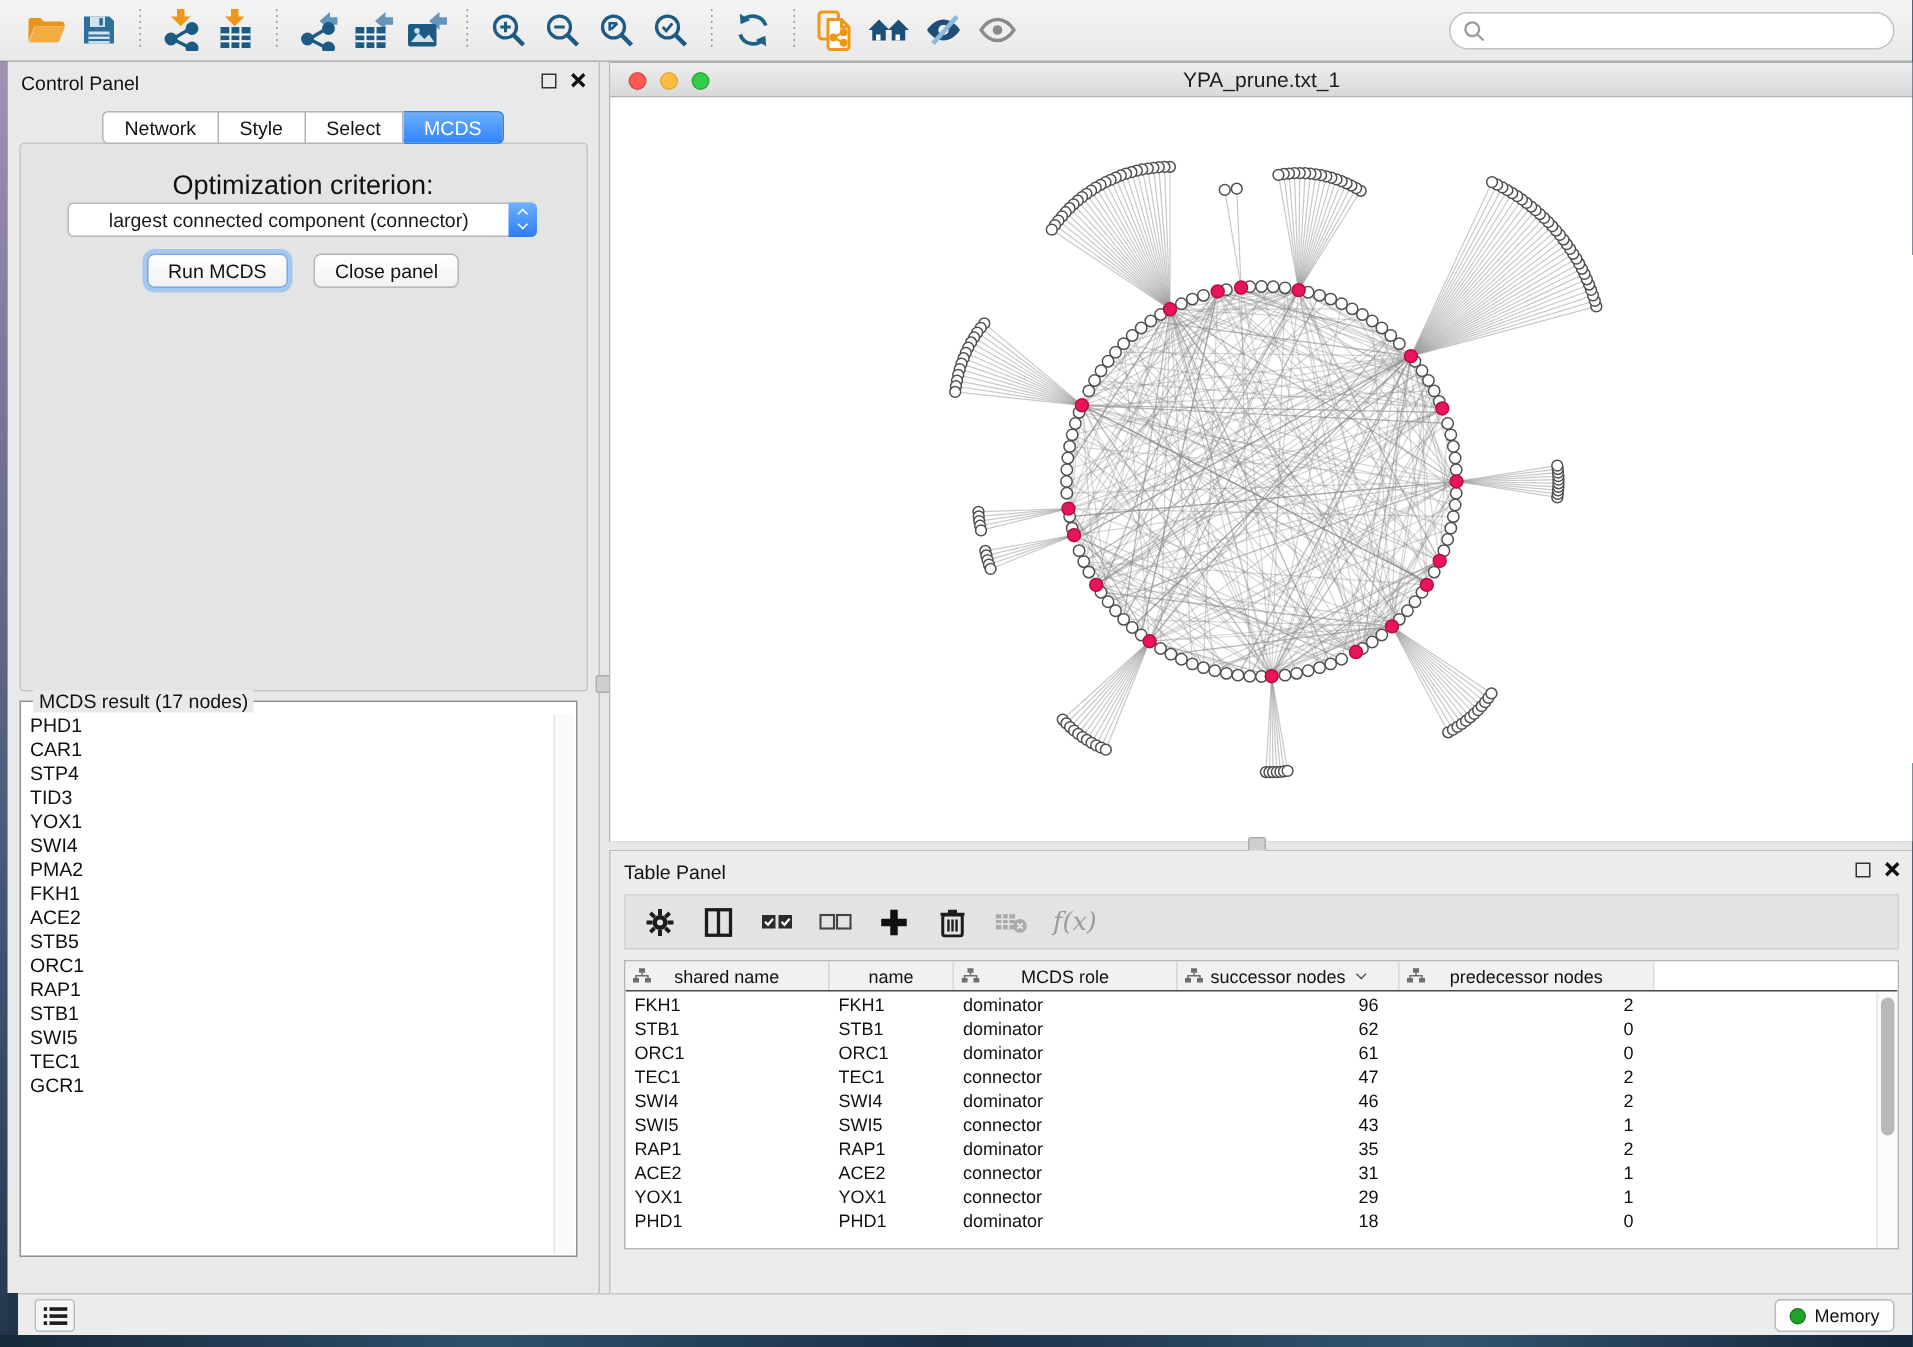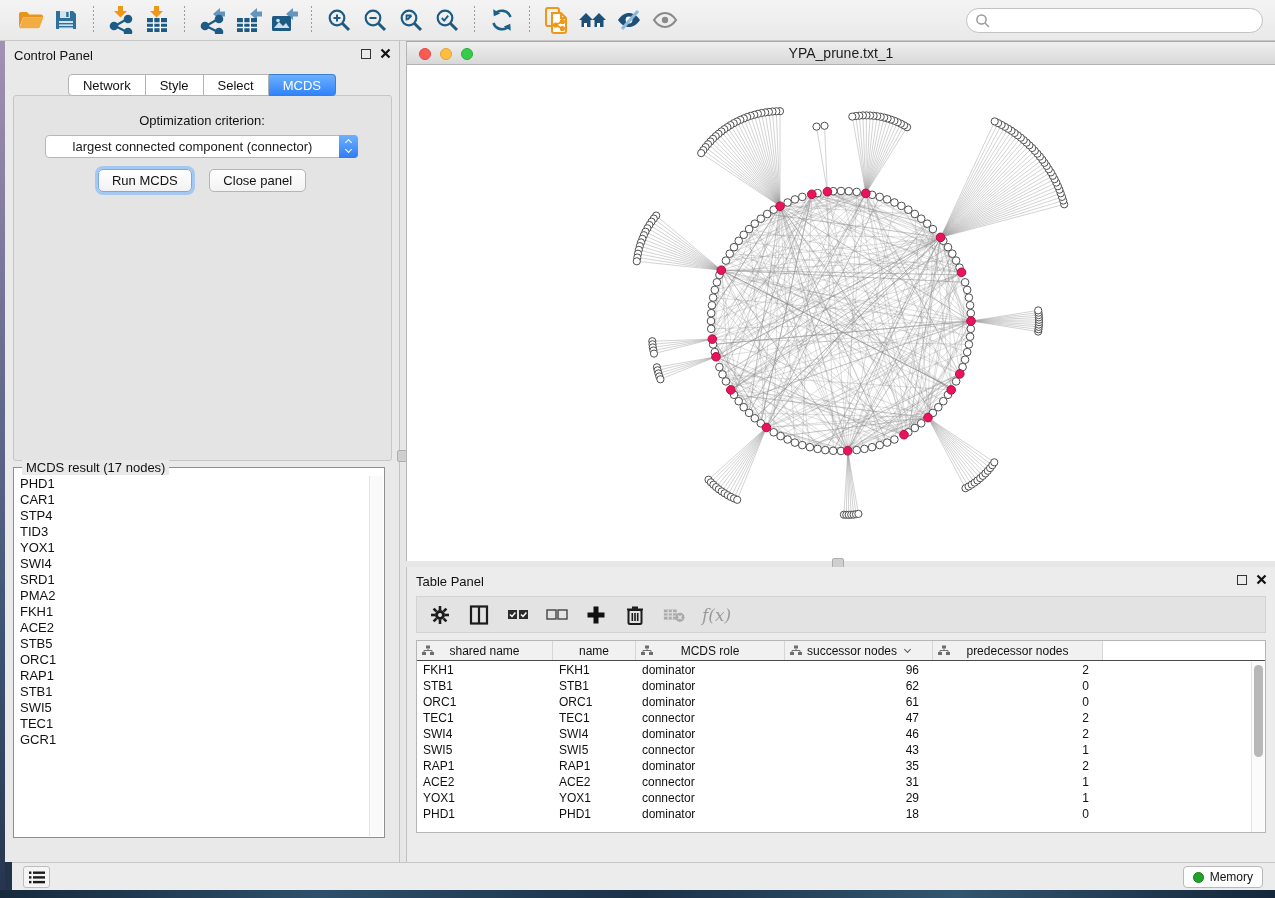--- a/index.html
+++ b/index.html
@@ -31,21 +31,21 @@
   .panel-wicons { position:absolute; right:8px; top:7px; display:flex; gap:9px; align-items:center; }
   .float-box { width:10px; height:10px; border:1.5px solid #333; display:inline-block; }
   .cp-tabs { position:absolute; left:0; right:0; top:33px; display:flex; justify-content:center; z-index:2; }
   .tab { height:22px; padding:0 14px; background:#fff; border:1px solid #b3b3b3; border-left-width:0;
     display:flex; align-items:center; font-size:13px; color:#111; }
   .tab:first-child { border-left-width:1px; border-radius:4px 0 0 4px; }
   .tab:last-child { border-radius:0 4px 4px 0; }
   .tab.active { background:linear-gradient(#6cb0fd,#3183fb); border-color:#3a7fd5; color:#fff; }
   .cp-subpanel { position:absolute; left:8px; width:379px; top:54px; height:366px;
     background:#e4e4e4; border:1px solid #c6c6c6; border-radius:3px; }
-  .crit-label { position:absolute; top:72px; left:0; right:0; text-align:center; font-size:13px; color:#111; }
+  .crit-label { position:absolute; top:72px; left:0; right:0; text-align:center; font-size:18px; color:#111; }
   .dropdown { position:absolute; left:40px; top:94px; width:313px; height:23px; background:#fff;
     border:1px solid #b7b7b7; border-radius:4px; display:flex; align-items:center; }
   .dropdown .dd-text { flex:1; text-align:center; font-size:13px; }
   .dd-stepper { width:19px; height:23px; margin:-1px -1px 0 0; border-radius:0 4px 4px 0;
     background:linear-gradient(#6db1fd,#2f7cf6); display:flex; flex-direction:column; align-items:center; justify-content:center; gap:2px; }
   .chev { width:5px; height:5px; border:1.6px solid #fff; border-top:none; border-left:none; transform:rotate(45deg); }
   .chev.up { transform:rotate(-135deg); }
   .btn { background:linear-gradient(#ffffff,#f2f2f2); border:1px solid #b5b5b5; border-radius:5px;
     height:23px; padding:0 13px; font-size:13px; color:#111; display:inline-flex; align-items:center; }
   .btn.focus { box-shadow:0 0 0 3px #a5c8f2; border-color:#7aa9e0; }
@@ -308,21 +308,20 @@
     </div>
     <div class="groupbox">
       <span class="groupbox-label">MCDS result (17 nodes)</span>
       <div class="mcds-list" id="mcds-list">
           <div class="mcds-item">PHD1</div>
           <div class="mcds-item">CAR1</div>
           <div class="mcds-item">STP4</div>
           <div class="mcds-item">TID3</div>
           <div class="mcds-item">YOX1</div>
           <div class="mcds-item">SWI4</div>
-          <div class="mcds-item">SRD1</div>
           <div class="mcds-item">PMA2</div>
           <div class="mcds-item">FKH1</div>
           <div class="mcds-item">ACE2</div>
           <div class="mcds-item">STB5</div>
           <div class="mcds-item">ORC1</div>
           <div class="mcds-item">RAP1</div>
           <div class="mcds-item">STB1</div>
           <div class="mcds-item">SWI5</div>
           <div class="mcds-item">TEC1</div>
           <div class="mcds-item">GCR1</div>

